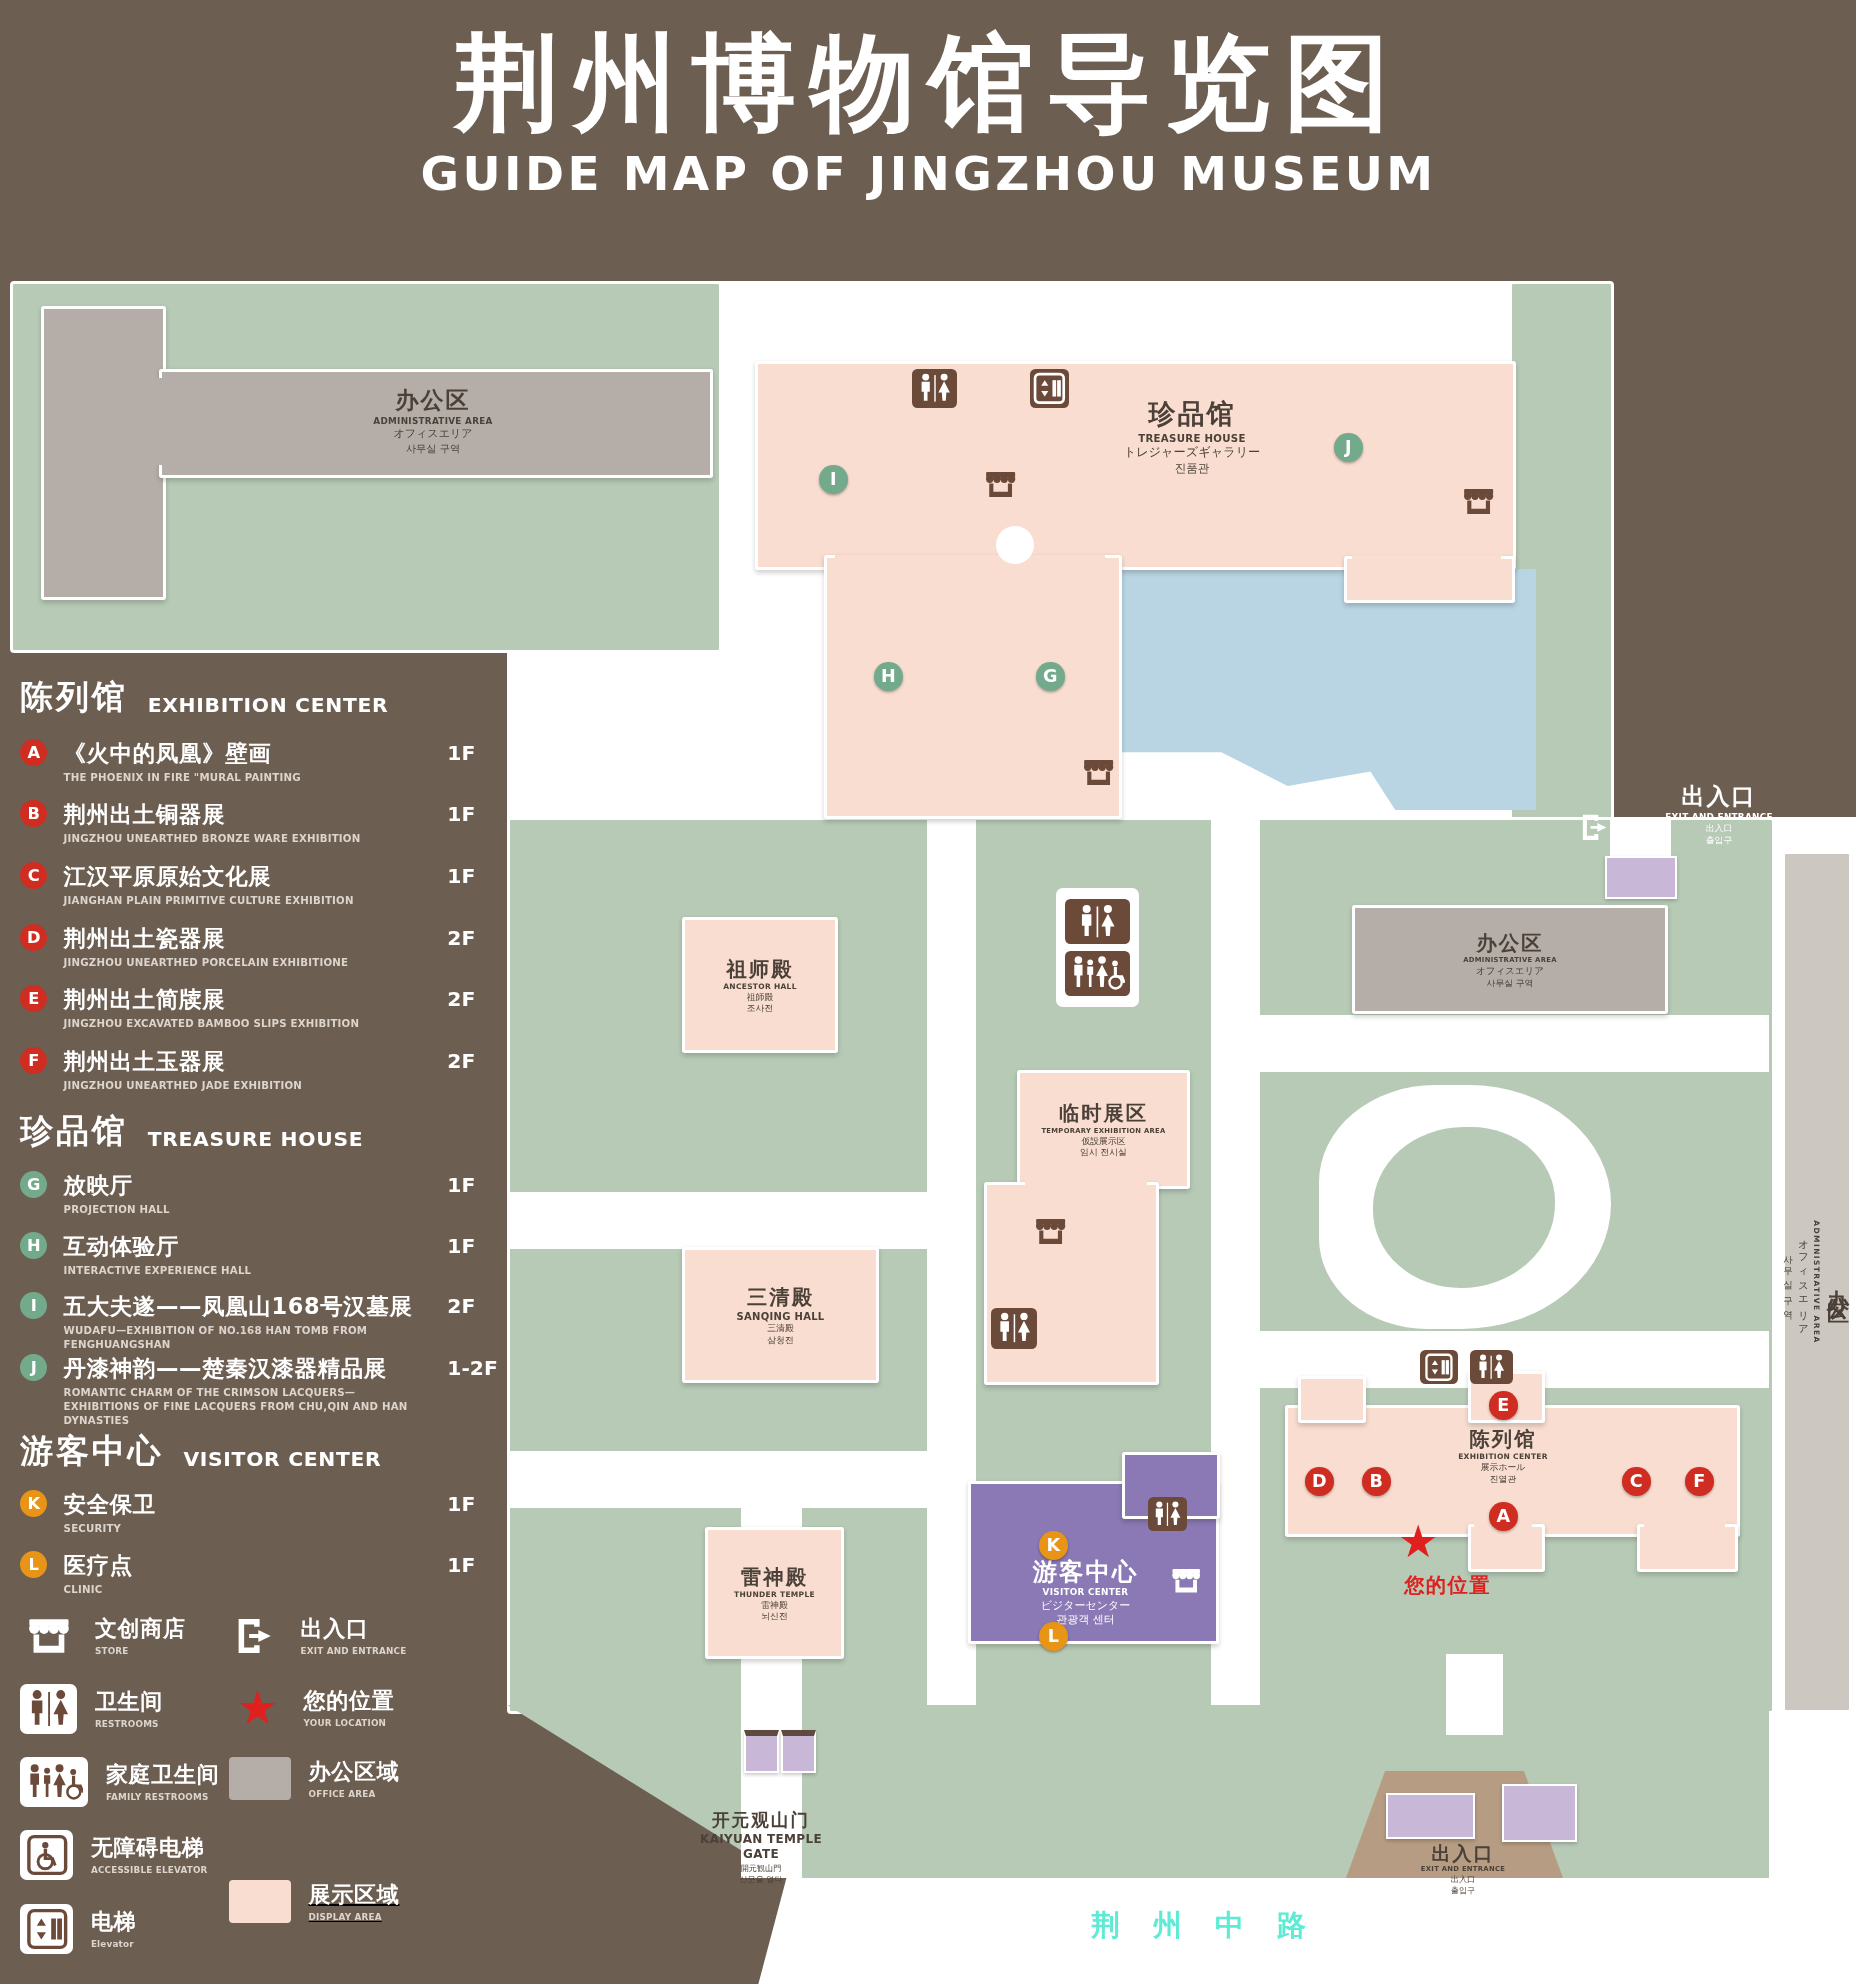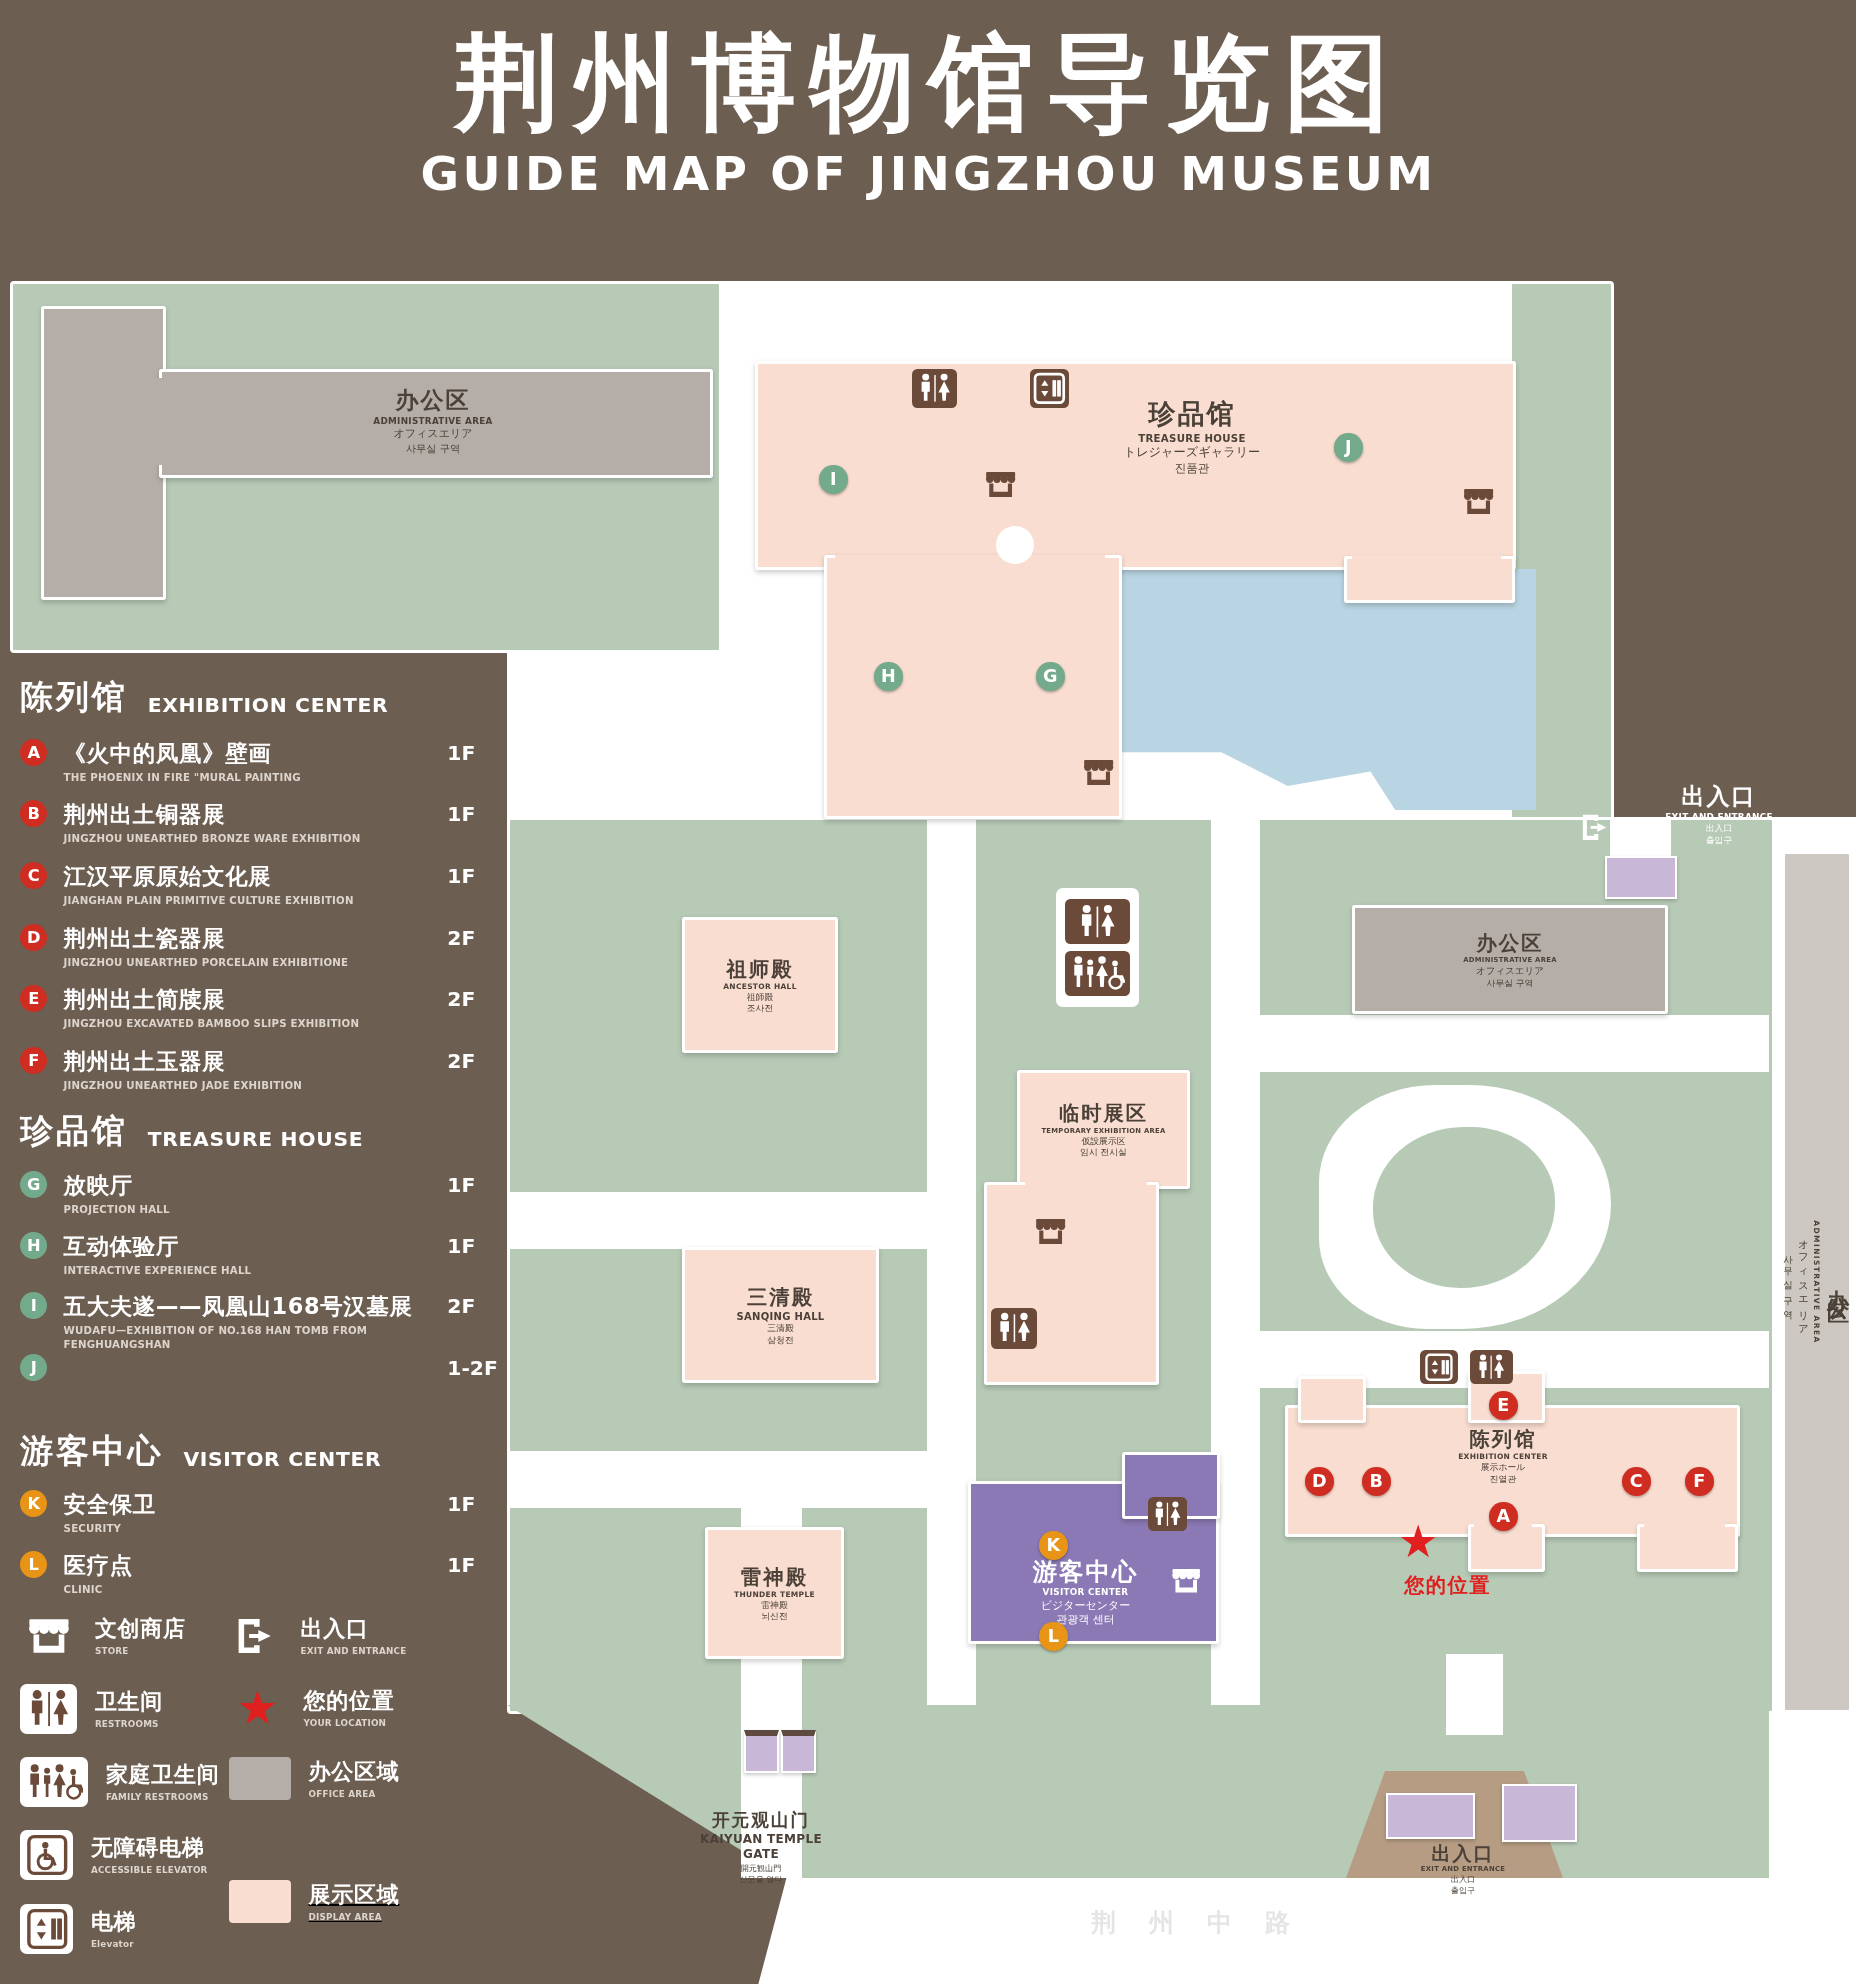--- a/index.html
+++ b/index.html
@@ -42,21 +42,21 @@
   .leg-en{font-size:10.2px;color:#ddd5cc;letter-spacing:0.2px;margin-top:2px;font-weight:bold;line-height:1.35;}
   .leg-floor{position:absolute;left:427px;top:2.7px;font-size:20.3px;font-weight:bold;color:#fff;}
   .sym-item{position:absolute;display:flex;align-items:center;gap:17.6px;}
   .sym-txt .leg-zh{font-size:22px;}
   .sym-txt .leg-en{font-size:8.8px;}
   .swatch{width:62px;height:43px;border-radius:4.1px;flex:0 0 62px;}
   .star{color:#e01f1f;line-height:1;}
   .strip-label{writing-mode:vertical-rl;position:absolute;top:50%;left:50%;transform:translate(-50%,-50%);
                text-align:center;color:#4b4138;}
   .strip-label div{margin:0 2px;}
-  .road-text{position:absolute;color:#e5e5e5;font-weight:bold;font-size:25px;letter-spacing:33px;}
+  .road-text{position:absolute;color:#5eead4;font-weight:bold;font-size:29px;letter-spacing:33px;}
   .loc-text{position:absolute;color:#e01f1f;font-weight:bold;font-size:20.3px;letter-spacing:1.4px;}
 </style>
 </head>
 <body>
 
 <div id="stage">
 
   <div class="abs white" style="left:507px;top:281px;width:1101px;height:1427px;"></div>
   <div class="abs white" style="left:1769px;top:817px;width:87px;height:1168px;"></div>
 
@@ -439,20 +439,24 @@
   <div class="leg-item" style="top:1291px;">
     <div class="leg-badge m-green">I</div>
     <div class="leg-txt">
         <div class="leg-zh">五大夫遂——凤凰山168号汉墓展</div>
       <div class="leg-en">WUDAFU—EXHIBITION OF NO.168 HAN TOMB FROM FENGHUANGSHAN</div>
       </div>
     <div class="leg-floor">2F</div>
   </div>
   <div class="leg-item" style="top:1353px;">
     <div class="leg-badge m-green">J</div>
+    <div class="leg-txt">
+        <div class="leg-zh">丹漆神韵——楚秦汉漆器精品展</div>
+      <div class="leg-en">ROMANTIC CHARM OF THE CRIMSON LACQUERS—EXHIBITIONS OF FINE LACQUERS FROM CHU,QIN AND HAN DYNASTIES</div>
+      </div>
     <div class="leg-floor">1-2F</div>
   </div>
 
   <div class="leg-head" style="top:1429px;">
     <span class="hz">游客中心</span>
     <span class="he">VISITOR CENTER</span>
   </div>
 
   <div class="leg-item" style="top:1489px;">
     <div class="leg-badge m-orange">K</div>

